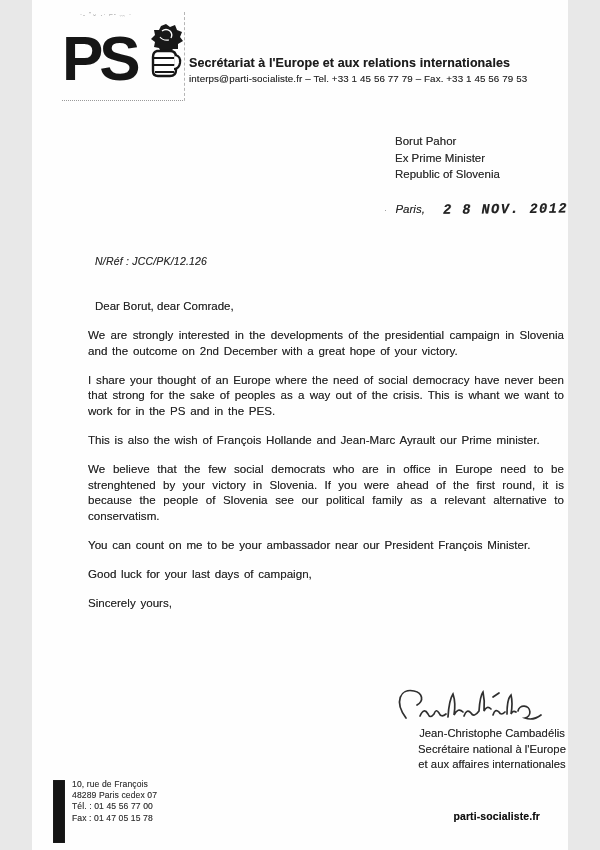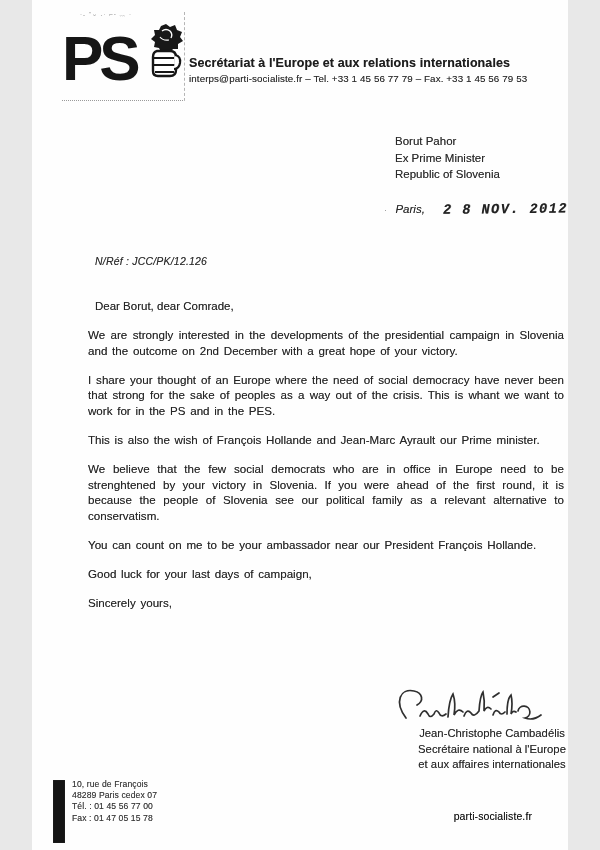--- a/index.html
+++ b/index.html
@@ -87,22 +87,22 @@
   .footer-bar{
     position:absolute;left:21px;top:780px;width:12px;height:63px;
     background:#141414;
     box-shadow:0 0 1px #555 inset;
   }
   .footer-address{
     position:absolute;left:40px;top:779px;
     font-size:8.6px;line-height:11.2px;color:#3a3a3a;letter-spacing:.1px;
   }
   .footer-site{
-    position:absolute;right:36px;top:810px;
-    font-size:10.5px;font-weight:normal;color:#111;letter-spacing:.1px;
+    position:absolute;right:28px;top:810px;
+    font-size:10.5px;font-weight:bold;color:#111;letter-spacing:.1px;
   }
 </style>
 </head>
 <body>
 
 <div class="page">
 
   <div class="logo-box">
     <div class="pencil-note scan-text">·˖ ᵔ⌄ ˖·  ⌐- ﹏ ·</div>
     <div class="logo-ps">PS</div>
@@ -141,21 +141,21 @@
 
   <div class="reference scan-text">N/Réf : JCC/PK/12.126</div>
 
   <div class="salutation scan-text">Dear Borut, dear Comrade,</div>
 
   <div class="body-block scan-text">
     <p>We are strongly interested in the developments of the presidential campaign in Slovenia and the outcome on 2nd December with a great hope of your victory.</p>
     <p>I share your thought of an Europe where the need of social democracy have never been that strong for the sake of peoples as a way out of the crisis. This is whant we want to work for in the PS and in the PES.</p>
     <p class="no-justify">This is also the wish of François Hollande and Jean-Marc Ayrault our Prime minister.</p>
     <p>We believe that the few social democrats who are in office in Europe need to be strenghtened by your victory in Slovenia. If you were ahead of the first round, it is because the people of Slovenia see our political family as a relevant alternative to conservatism.</p>
-    <p class="no-justify">You can count on me to be your ambassador near our President François Hollande.</p>
+    <p class="no-justify">You can count on me to be your ambassador near our President François Minister.</p>
     <p class="no-justify" style="margin-top:3px">Good luck for your last days of campaign,</p>
     <p class="no-justify" style="margin-top:3px">Sincerely yours,</p>
   </div>
 
   <div class="sig-scrawl">
     <svg width="160" height="48" viewBox="0 0 160 48">
       <g fill="none" stroke="#2f2f2f" stroke-width="1.7" stroke-linecap="round">
         <path d="M16,34 C4,18 10,4 24,7 C33,9 34,17 27,21"></path>
         <path d="M30,32 q4,-9 8,-2 q2,5 6,0 q2,-6 5,-1 q2,5 7,1"></path>
         <path d="M58,33 q1,-17 5,-23 q3,9 1,21 q4,-8 9,-3"></path>

